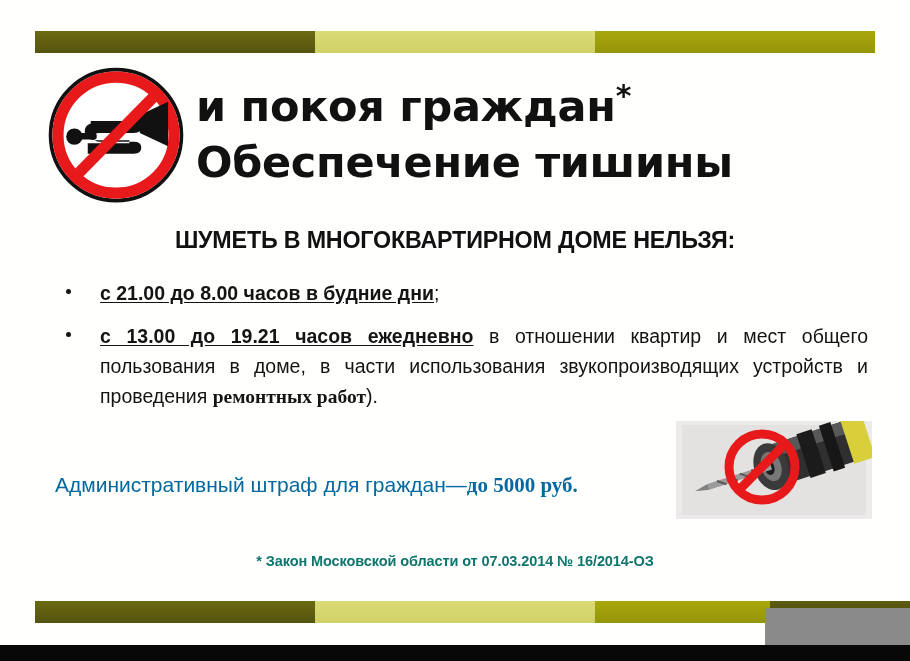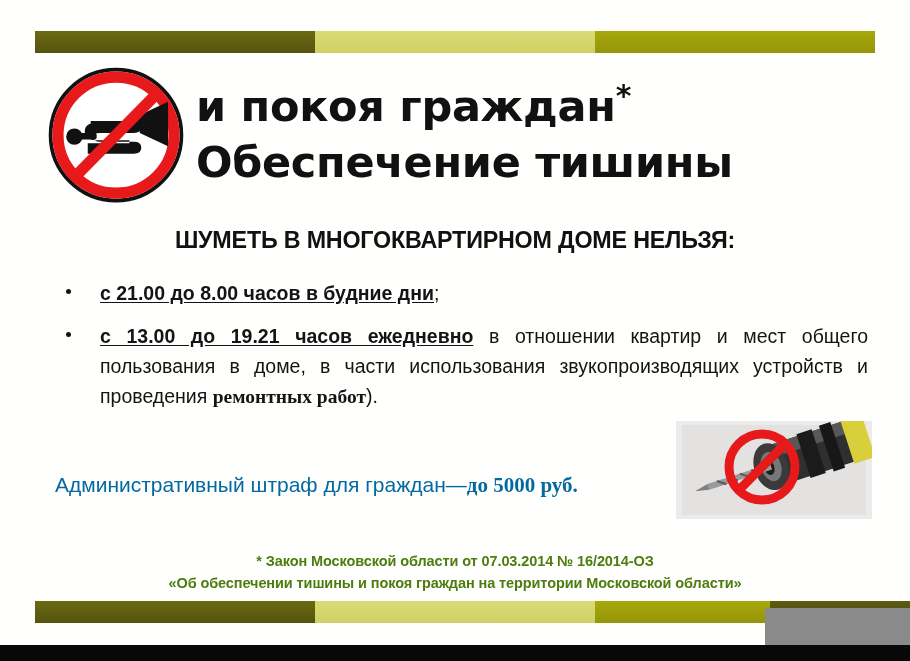--- a/index.html
+++ b/index.html
@@ -165,21 +165,21 @@
     overflow: hidden;
   }
 
   
   #footnote {
     position: absolute;
     left: 0;
     top: 551px;
     width: 910px;
     text-align: center;
-    color: #4d7c0f;
+    color: #0f766e;
   }
   #footnote .fn1 {
     font-size: 14.5px;
     font-weight: bold;
     line-height: 21px;
     letter-spacing: -0.1px;
   }
   #footnote .fn2 {
     font-size: 14.5px;
     font-weight: bold;
@@ -270,21 +270,20 @@
 
       <g>
         <circle cx="86" cy="46" r="33" fill="none" stroke="#e8191b" stroke-width="9"></circle>
         <line x1="62" y1="70" x2="110" y2="22" stroke="#e8191b" stroke-width="9"></line>
       </g>
     </svg>
   </div>
 
   <div id="footnote">
     <div class="fn1">* Закон Московской области от 07.03.2014 № 16/2014-ОЗ</div>
-    <div class="fn2">«Об обеспечении тишины и покоя граждан на территории Московской области»</div>
   </div>
 
   <div class="bar" id="bottom-bar">
     <div class="seg a"></div>
     <div class="seg b"></div>
     <div class="seg c"></div>
     <div class="seg d"></div>
   </div>
 
   <div id="gray-overlay"></div>

